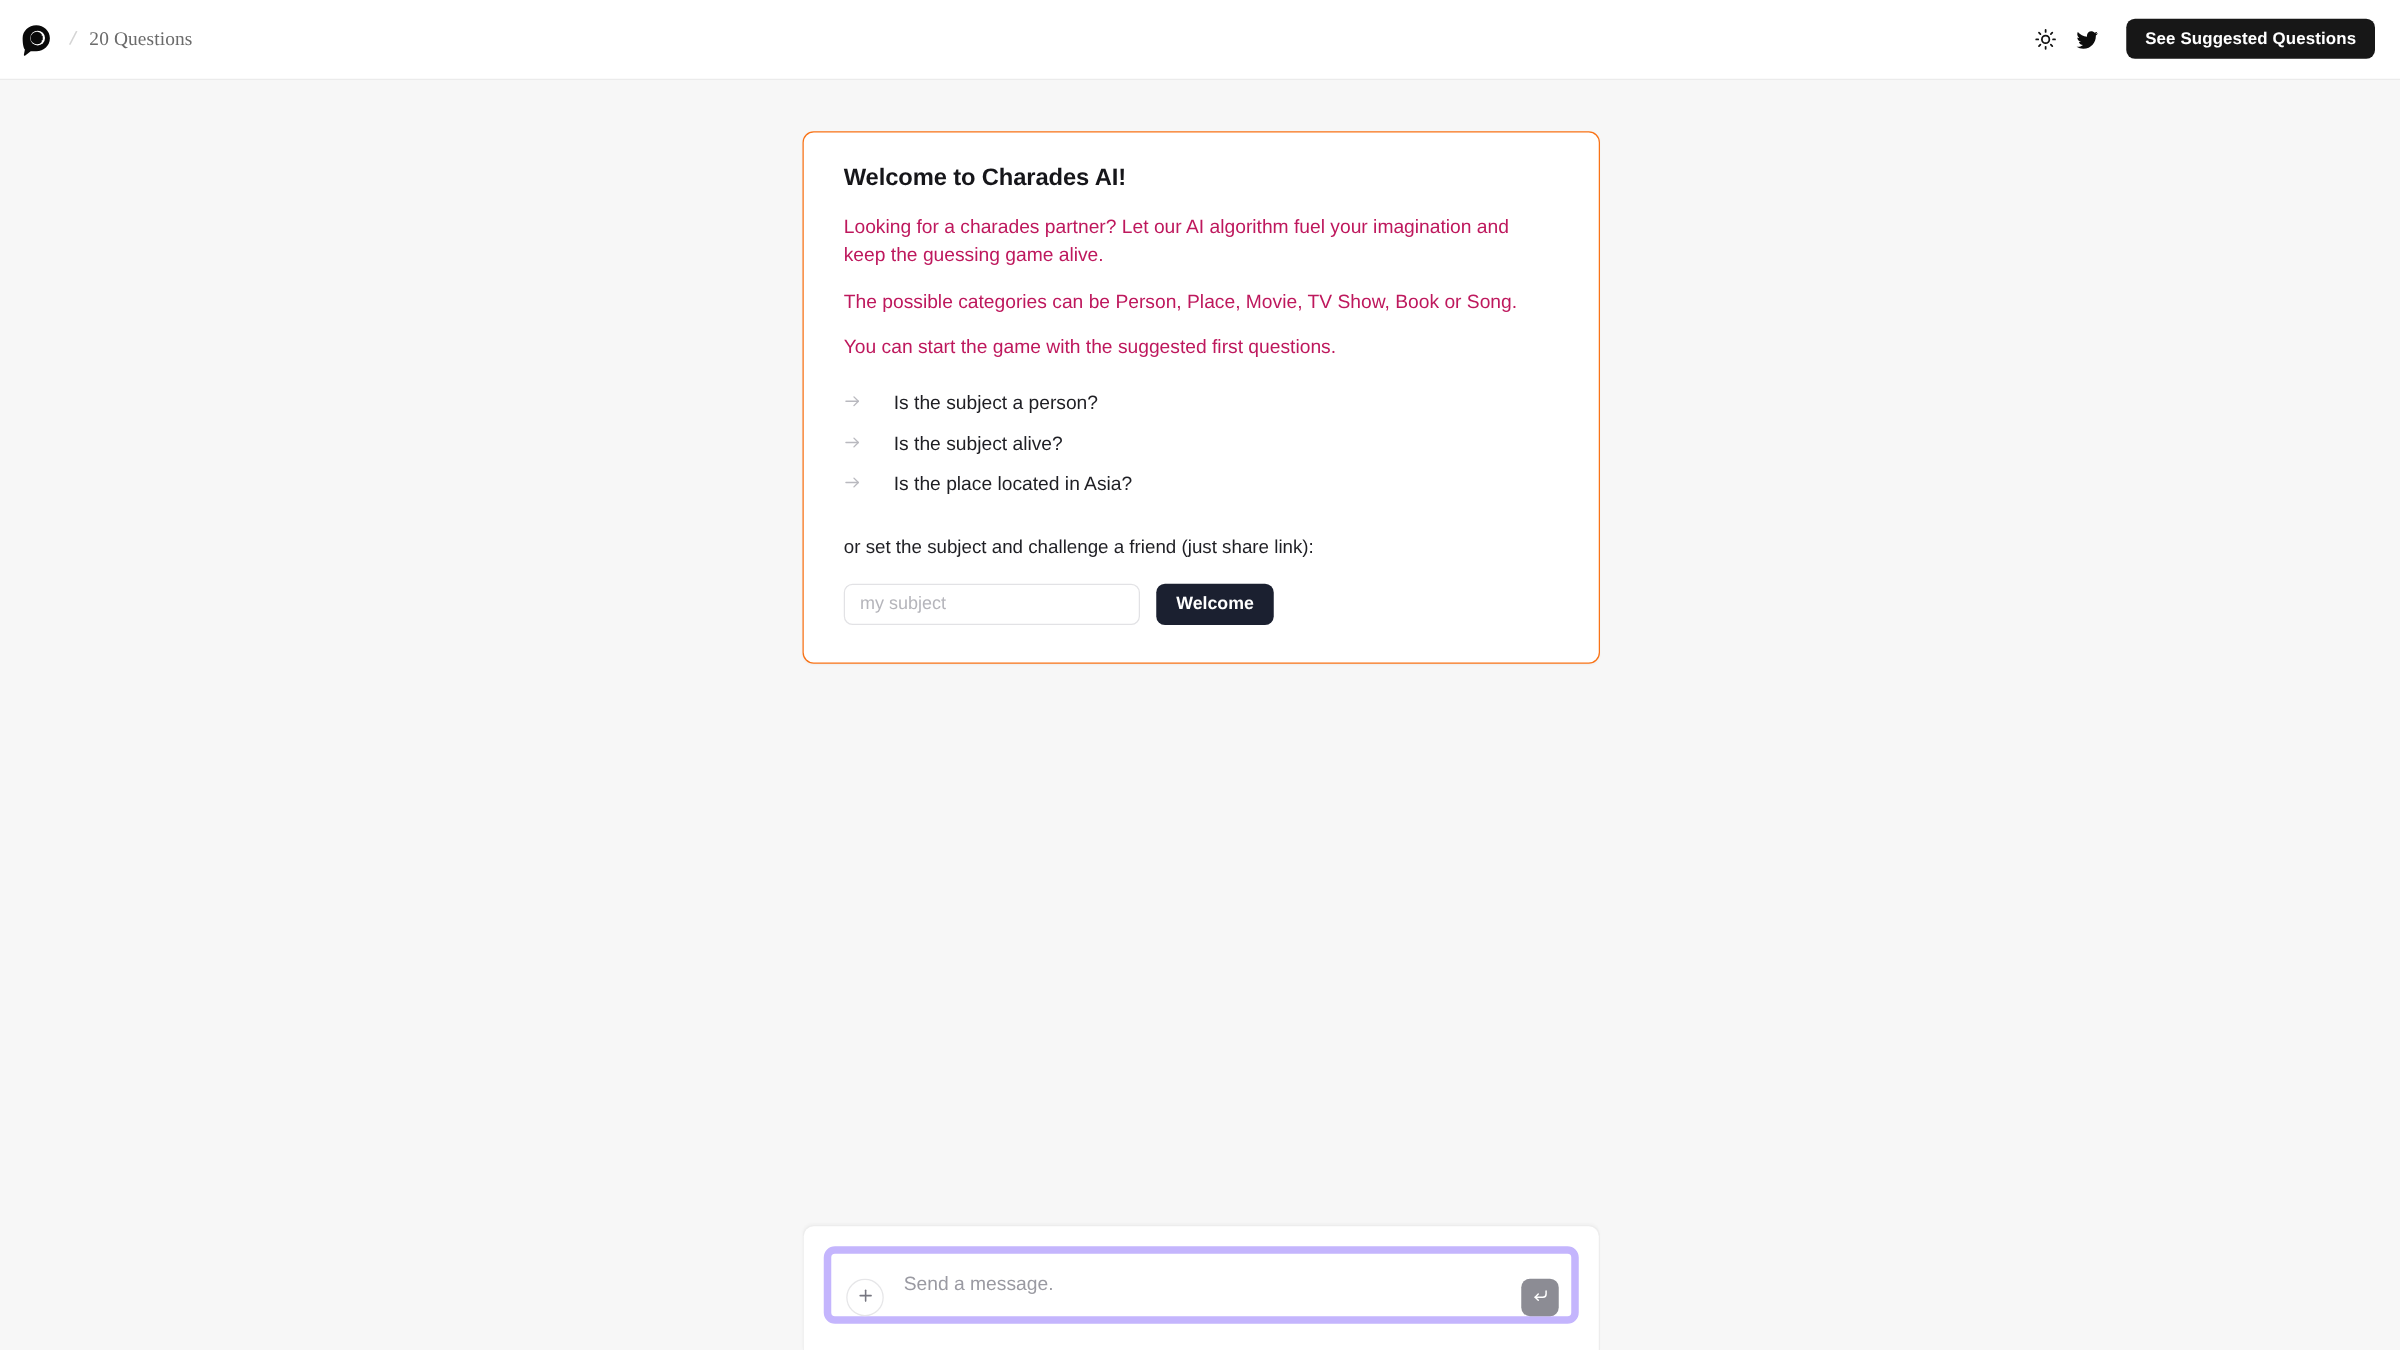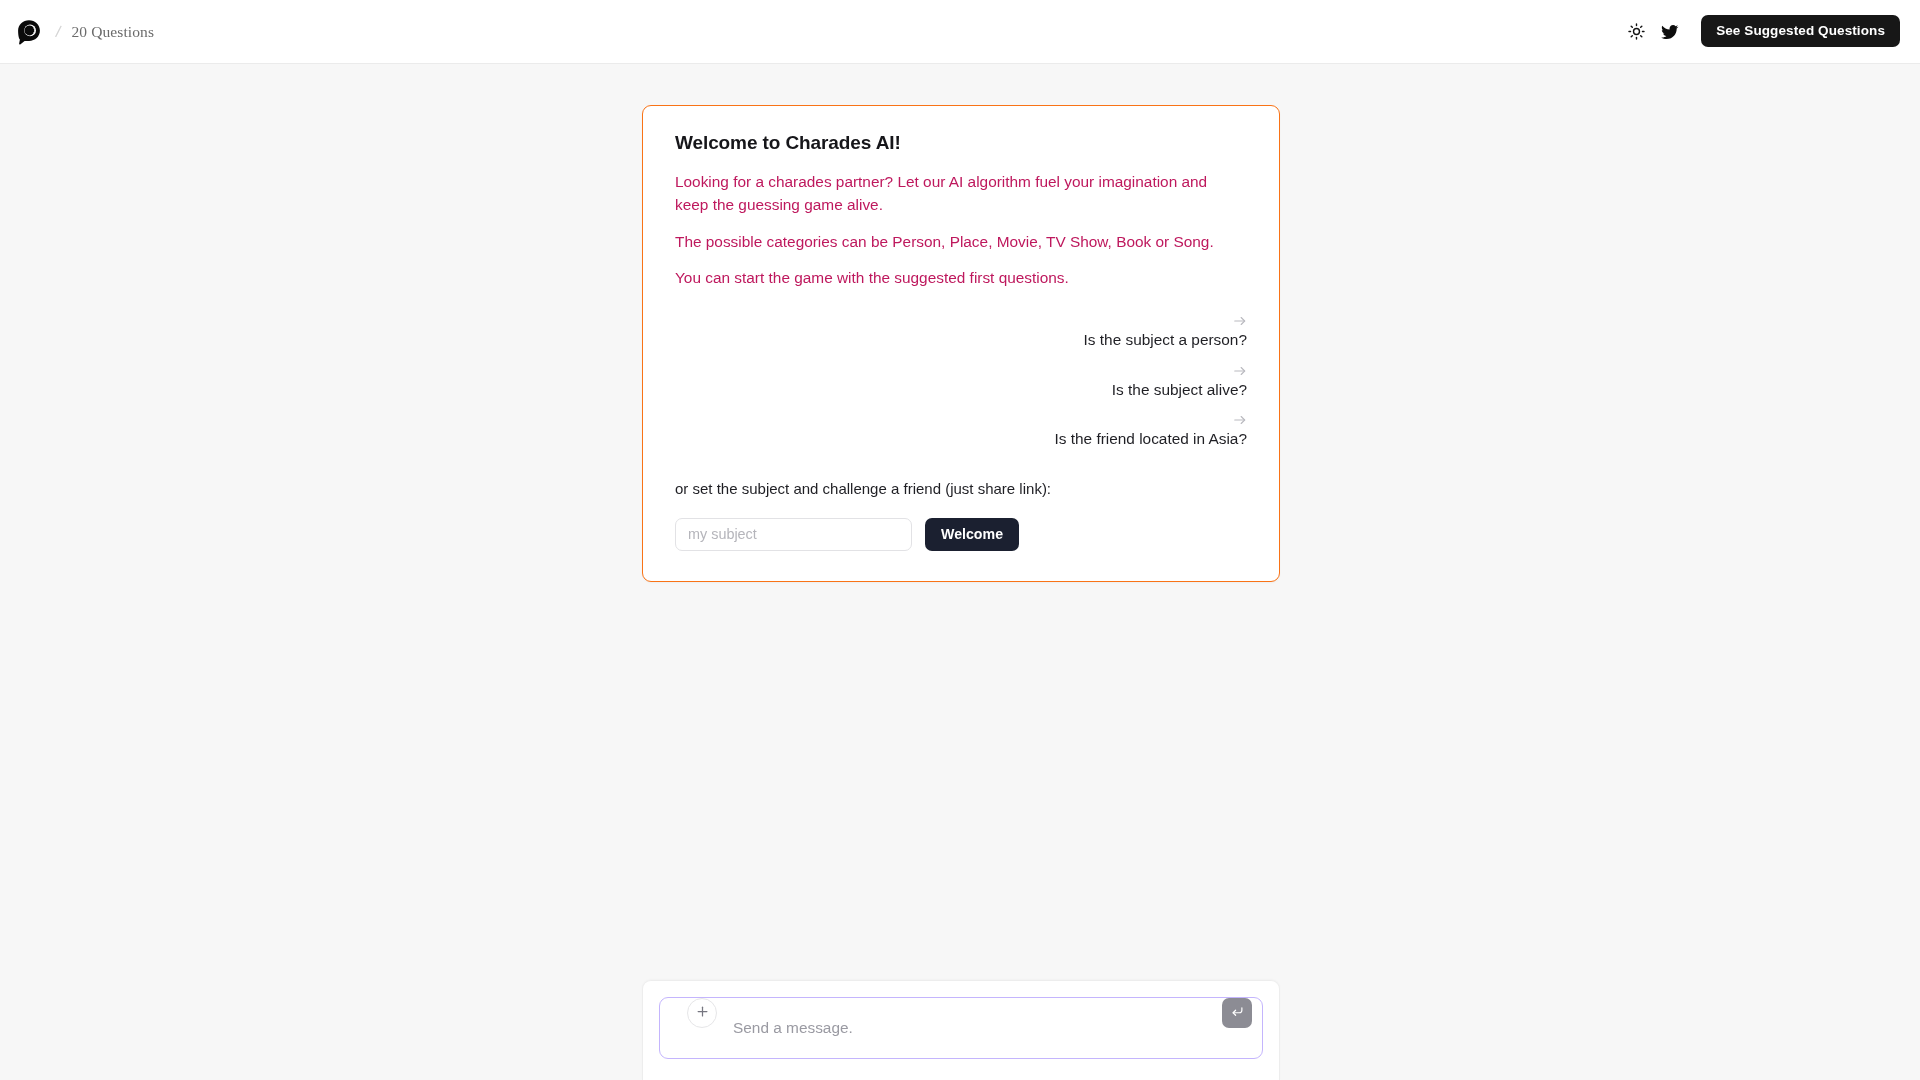--- a/index.html
+++ b/index.html
@@ -115,25 +115,24 @@
   }
   .para:last-of-type { margin-bottom: 0; }
 
   .qlist {
     margin: 24px 0 0 0;
     padding: 0;
     list-style: none;
   }
   .qitem {
     display: flex;
-    align-items: flex-end;
-    gap: 3px;
+    align-items: flex-start;
+    gap: 26px;
     margin-bottom: 14px;
     cursor: pointer;
-    flex-direction: column;
   }
   .qitem:last-child { margin-bottom: 0; }
   .arrow-icon {
     width: 14px;
     height: 14px;
     flex: 0 0 14px;
     color: #b9b9bf;
   }
   .arrow-icon svg { display: block; }
   .qtext {
@@ -189,26 +188,26 @@
     height: 100px;
     background: #ffffff;
     border: 1px solid #ededed;
     border-radius: 9px 9px 0 0;
     border-bottom: none;
     box-shadow: 0 -1px 2px rgba(0,0,0,0.025);
     padding: 16px;
   }
   .composer-inner {
     display: flex;
-    align-items: flex-start;
+    align-items: flex-end;
     width: 100%;
     height: 62px;
-    border: 1px solid #c4b5fd;
+    border: 6px solid #c4b5fd;
     border-radius: 9px;
-    padding: 0 10px 0 27px;
+    padding: 0 10px 0 12px;
     background: #ffffff;
   }
   .plus-btn {
     width: 30px;
     height: 30px;
     flex: 0 0 30px;
     border: 1px solid #e6e6e8;
     border-radius: 50%;
     background: #ffffff;
     display: flex;
@@ -317,21 +316,21 @@
       </span>
       <span class="qtext">Is the subject alive?</span>
     </li>
     <li class="qitem">
       <span class="arrow-icon">
         <svg width="14" height="14" viewBox="0 0 24 24" fill="none" stroke="currentColor" stroke-width="1.9" stroke-linecap="round" stroke-linejoin="round">
           <line x1="3" y1="12" x2="20" y2="12"></line>
           <polyline points="14,6 20,12 14,18"></polyline>
         </svg>
       </span>
-      <span class="qtext">Is the friend located in Asia?</span>
+      <span class="qtext">Is the place located in Asia?</span>
     </li>
   </ul>
 
   <p class="challenge-line">or set the subject and challenge a friend (just share link):</p>
 
   <div class="gen-row">
     <input class="subject-input" type="text" placeholder="my subject" style="">
     <button class="generate-btn">Welcome</button>
   </div>
 </div>

